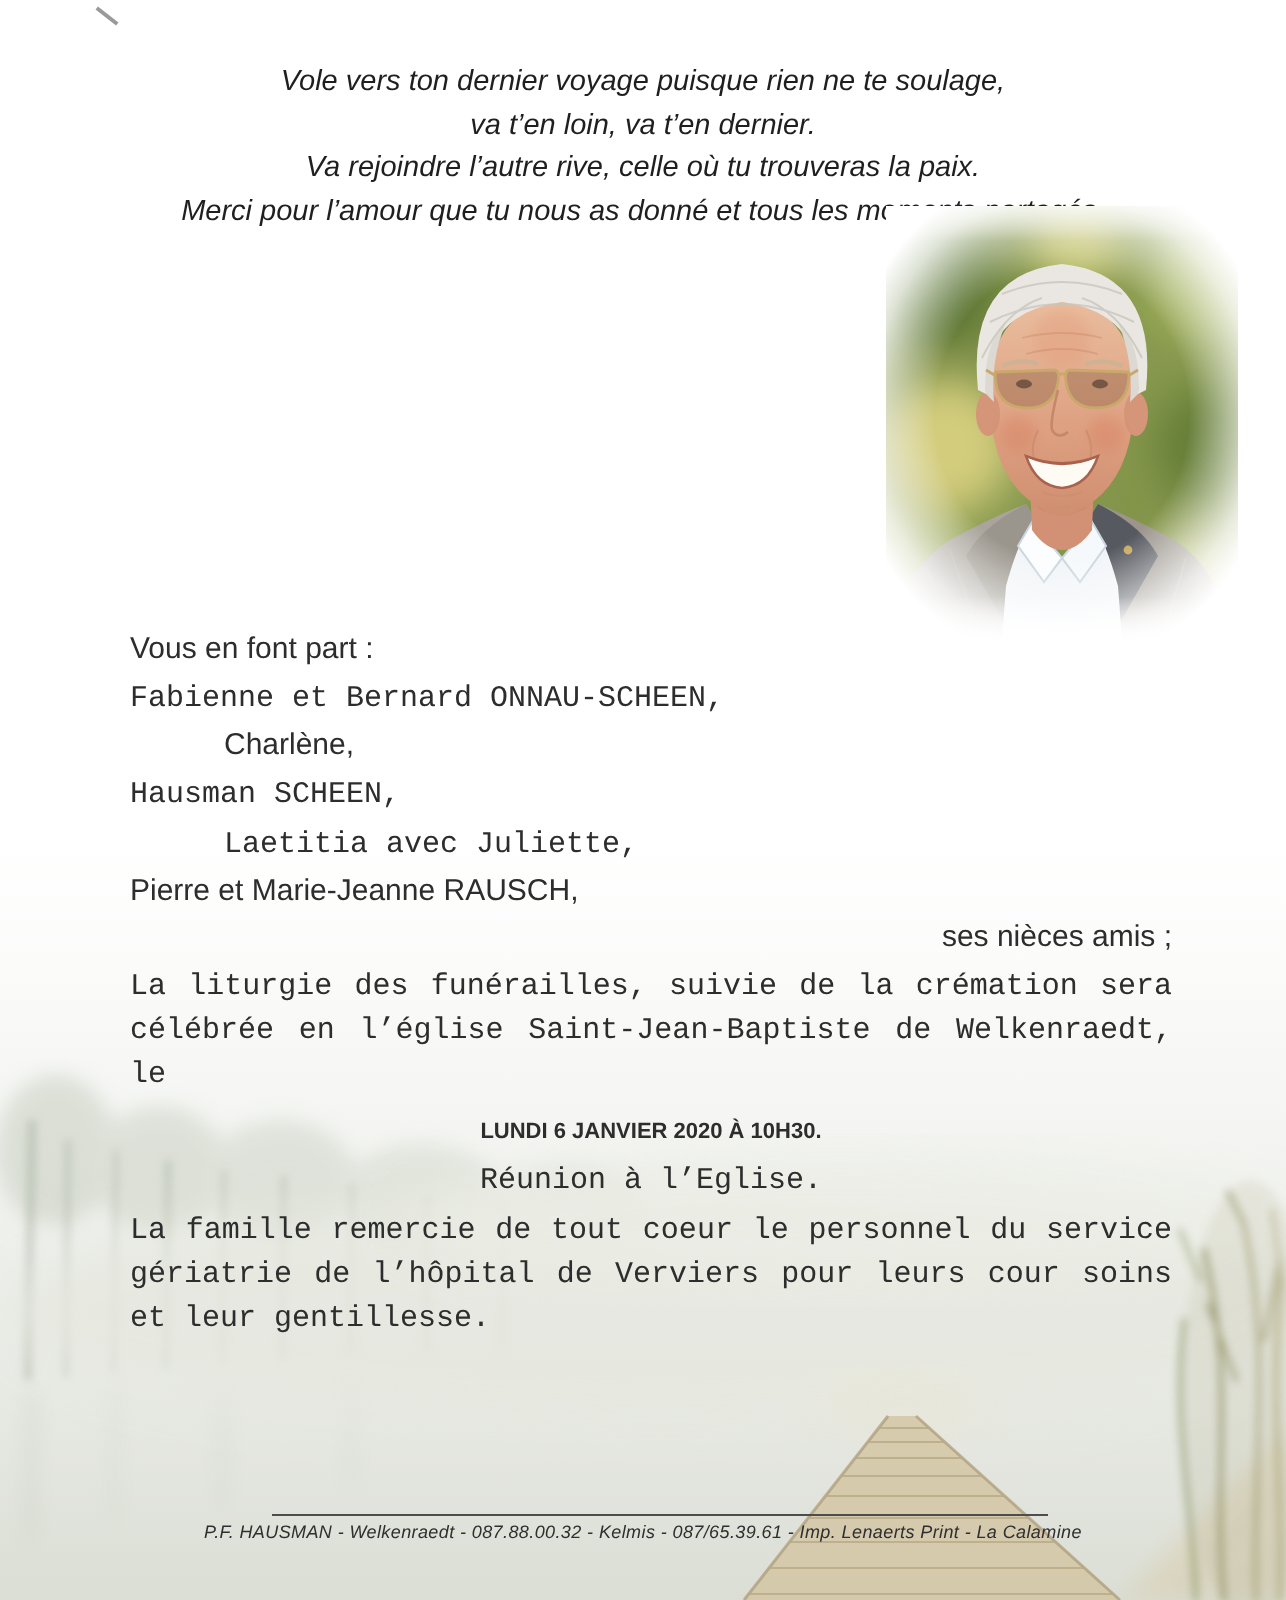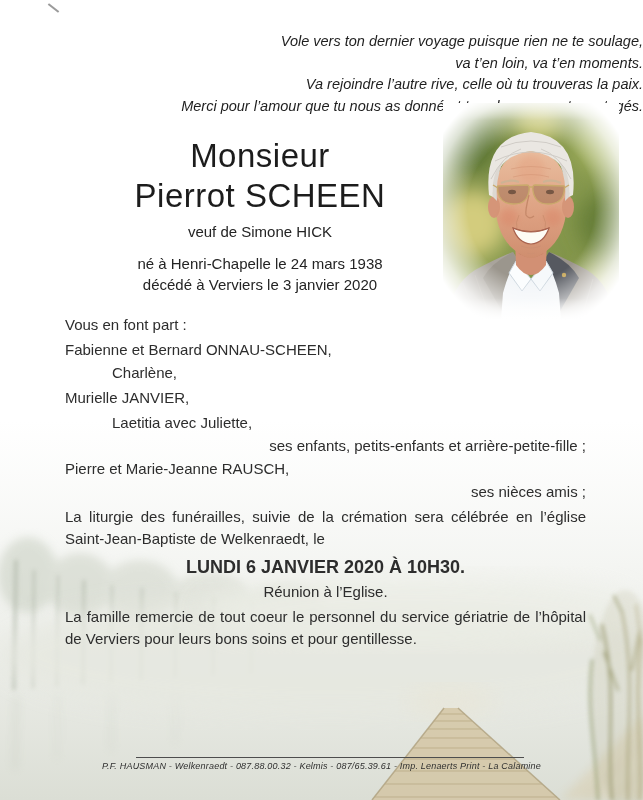--- a/index.html
+++ b/index.html
@@ -8,21 +8,21 @@
     position:relative; width:643px; height:800px; margin:0 auto;
     background:#fff; overflow:hidden;
     font-family:"Liberation Sans", sans-serif; color:#2d2d2d;
   }
   
   .bg-watermark { position:absolute; inset:0; z-index:0; pointer-events:none; }
   .scan-mark { position:absolute; left:47px; top:7px; width:13px; height:2px;
     background:#9a9a9a; transform:rotate(38deg); z-index:1; }
   
   .content { position:relative; z-index:2; }
-  .poem { padding-top:31px; text-align:right; font-style:italic;
+  .poem { padding-top:31px; text-align:center; font-style:italic;
     font-size:14.5px; line-height:21.5px; color:#1f1f1f; }
   .header-block { position:absolute; left:50px; top:136px; width:420px; text-align:center; }
   .deceased-title { font-size:33px; line-height:40px; color:#1c1c1c; letter-spacing:.5px; }
   .deceased-name  { font-size:33px; line-height:40px; color:#1c1c1c; letter-spacing:.5px; }
   .deceased-relation { font-size:15px; margin-top:7px; color:#242424; }
   .deceased-dates { font-size:15px; line-height:21px; margin-top:13px; color:#242424; }
   
   .photo { position:absolute; top:103px; right:24px; width:176px; height:217px; z-index:3; }
   .photo svg { display:block; width:100%; height:100%; }
   .photo-fade { position:absolute; inset:0;
@@ -30,23 +30,23 @@
       radial-gradient(ellipse 62% 58% at 50% 48%, rgba(255,255,255,0) 58%, rgba(255,255,255,.8) 88%, #fff 100%),
       linear-gradient(to top, #fff 0%, rgba(255,255,255,0) 10%),
       linear-gradient(to bottom, rgba(255,255,255,.7) 0%, rgba(255,255,255,0) 8%);
   }
   
   .body { position:absolute; left:65px; right:57px; top:314px; font-size:15px; line-height:22px; }
   .body p { margin:0 0 1px 0; }
   .indent { padding-left:47px; }
   .right  { text-align:right; }
   .center { text-align:center; }
-  .bold   { font-weight:bold; font-size:18px; }
+  .bold   { font-weight:bold; font-size:11px; }
   .justify{ text-align:justify; }
-  .sp-s { margin-top:3px !important; }
+  .sp-s { margin-top:3px !important;font-family:Liberation Mono, monospace; }
   .sp-m { margin-top:6px !important; }
   
   .footer { position:absolute; left:0; right:0; top:757px; z-index:2; text-align:center; }
   .footer-line { width:388px; height:1px; background:#4d4d4d; margin:0 auto 3px auto; transform:translateX(8px); }
   .footer-text { font-size:9px; font-style:italic; color:#2f2f2f; letter-spacing:.2px; }
 </style>
 </head>
 <body>
 
 <div class="page">
@@ -138,34 +138,25 @@
       </g>
     </svg>
   </div>
 
   <div class="scan-mark"></div>
 
   <div class="content">
 
     <div class="poem">
       <div>Vole vers ton dernier voyage puisque rien ne te soulage,</div>
-      <div>va t’en loin, va t’en moments.</div>
+      <div>va t’en loin, va t’en dernier.</div>
       <div>Va rejoindre l’autre rive, celle où tu trouveras la paix.</div>
       <div>Merci pour l’amour que tu nous as donné et tous les moments partagés.</div>
     </div>
 
-    <div class="header-block">
-      <div class="deceased-title">Monsieur</div>
-      <div class="deceased-name">Pierrot SCHEEN</div>
-      <div class="deceased-relation">veuf de Simone HICK</div>
-      <div class="deceased-dates">
-        <div>né à Henri-Chapelle le 24 mars 1938</div>
-        <div>décédé à Verviers le 3 janvier 2020</div>
-      </div>
-    </div>
 
     <div class="photo">
       <svg viewBox="0 0 176 217">
         <defs>
           <filter id="pb">
               <feGaussianBlur stdDeviation="10"></feGaussianBlur>
             </filter>
           <filter id="pb2">
               <feGaussianBlur stdDeviation="3"></feGaussianBlur>
             </filter>
@@ -259,29 +250,28 @@
         <path d="M78,143 Q88,147 98,143" stroke="#c98d72" stroke-width="1" fill="none" opacity="0.6"></path>
         <path d="M84,150 Q88,152 92,150" stroke="#c98d72" stroke-width="0.9" fill="none" opacity="0.5"></path>
       </svg>
       <div class="photo-fade"></div>
     </div>
 
     <div class="body">
       <p class="intro">Vous en font part :</p>
       <p class="sp-s">Fabienne et Bernard ONNAU-SCHEEN,</p>
       <p class="indent">Charlène,</p>
-      <p class="sp-s">Murielle JANVIER,</p>
+      <p class="sp-s">Hausman SCHEEN,</p>
       <p class="indent sp-s">Laetitia avec Juliette,</p>
-      <p class="right">ses enfants, petits-enfants et arrière-petite-fille ;</p>
       <p>Pierre et Marie-Jeanne RAUSCH,</p>
       <p class="right">ses nièces amis ;</p>
       <p class="justify sp-s">La liturgie des funérailles, suivie de la crémation sera célébrée en l’église Saint-Jean-Baptiste de Welkenraedt, le</p>
       <p class="center bold sp-m">LUNDI 6 JANVIER 2020 À 10H30.</p>
       <p class="center sp-s">Réunion à l’Eglise.</p>
-      <p class="justify sp-s">La famille remercie de tout coeur le personnel du service gériatrie de l’hôpital de Verviers pour leurs bons soins et pour gentillesse.</p>
+      <p class="justify sp-s">La famille remercie de tout coeur le personnel du service gériatrie de l’hôpital de Verviers pour leurs cour soins et leur gentillesse.</p>
     </div>
 
     <div class="footer">
       <div class="footer-line"></div>
       <div class="footer-text">P.F. HAUSMAN  -  Welkenraedt - 087.88.00.32 - Kelmis - 087/65.39.61 - Imp. Lenaerts Print - La Calamine</div>
     </div>
 
   </div>
 </div>
 

